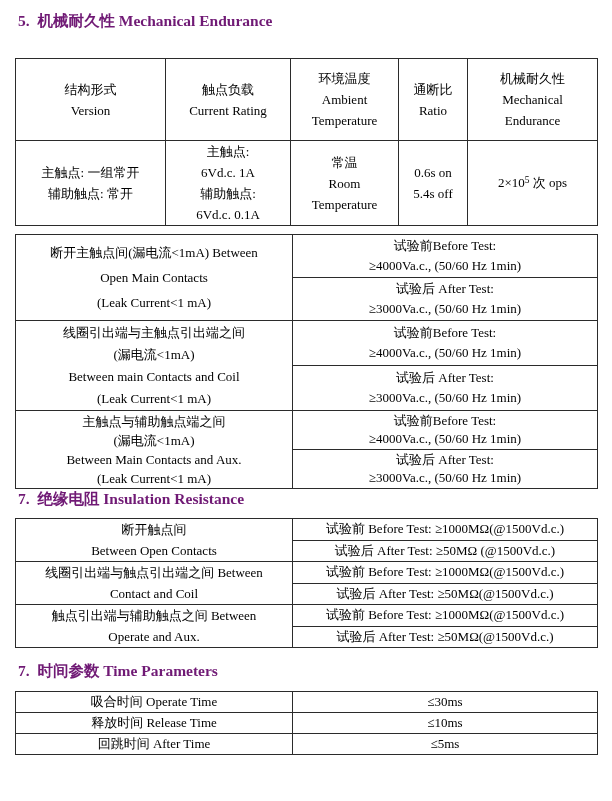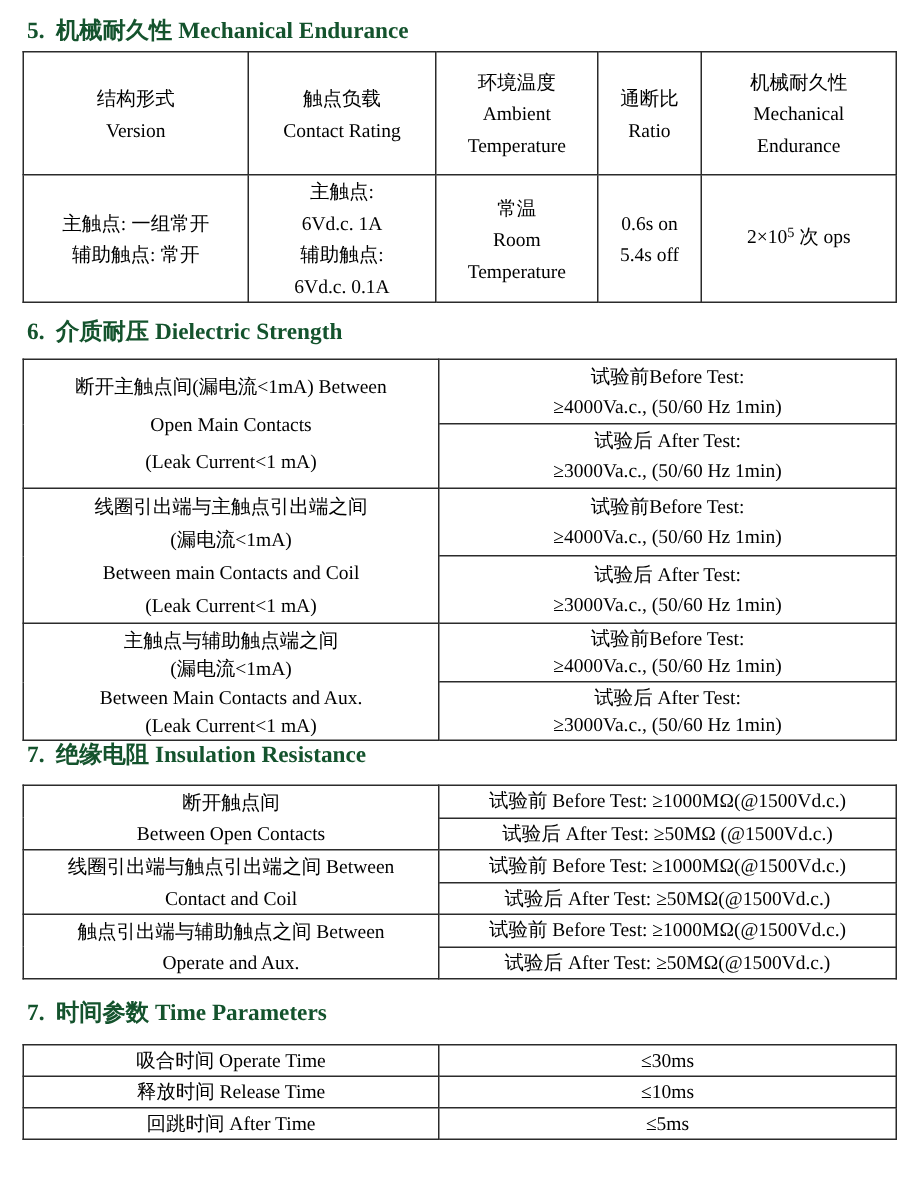--- a/index.html
+++ b/index.html
@@ -4,32 +4,32 @@
 <style>
   * { margin:0; padding:0; box-sizing:border-box; }
   html,body { background:#fff; }
   .page {
     width:612px; height:801px; background:#ffffff; color:#000;
     font-family:"Liberation Serif","DejaVu Serif",serif;
     overflow:hidden; position:relative;
   }
   h2.sec {
     font-size:15.5px; font-weight:bold; line-height:19px;
-    padding-left:18px; white-space:pre; color:#14532d;
+    padding-left:18px; white-space:pre; color:#701a75;
   }
   .h-s5 { margin-top:11px; }
   .h-s6 { margin-top:10px; }
   .h-s7 { }
   .h-s8 { margin-top:13px; }
   table { border-collapse:collapse; table-layout:fixed; margin-left:15px; width:582px; }
   td {
     border:1px solid #2b2b2b; text-align:center; vertical-align:middle;
     font-size:13px; padding:0 2px; color:#000;
   }
-  .t1 { margin-top:4px; }
+  .t1 { margin-top:28px; }
   .t1 .hdr td { height:82px; }
   .t1 .datarow td { height:84px; }
   .t1 td div { line-height:21px; }
   .t2 { margin-top:8px; }
   .t2 .rcell div { line-height:20px; }
   .t2 tr.r3 .rcell div { line-height:18px; }
   .t2 td.l3 div { line-height:25px; }
   .t2 td.l4 div { line-height:22px; }
   .t2 td.l4s div { line-height:19px; }
   .t2 tr.sub1 { height:43px; }
@@ -61,21 +61,21 @@
         <col class="c5">
       </colgroup>
     <tbody>
     <tr class="hdr">
       <td>
         <div>结构形式</div>
         <div>Version</div>
       </td>
       <td>
         <div>触点负载</div>
-        <div>Contact Rating</div>
+        <div>Current Rating</div>
       </td>
       <td>
         <div>环境温度</div>
         <div>Ambient</div>
         <div>Temperature</div>
       </td>
       <td>
         <div>通断比</div>
         <div>Ratio</div>
       </td>
@@ -105,21 +105,20 @@
         <div>0.6s on</div>
         <div>5.4s off</div>
       </td>
       <td>
         <div><span>2×10</span><span class="sup">5</span><span> 次 ops</span></div>
       </td>
     </tr>
     </tbody>
   </table>
 
-  <h2 class="sec h-s6">6.  介质耐压 Dielectric Strength</h2>
 
   <table class="t2">
     <colgroup>
         <col class="lft">
         <col class="rgt">
       </colgroup>
     <tbody>
     <tr class="sub1 r1">
       <td class="l3" rowspan="2">
         <div>断开主触点间(漏电流&lt;1mA) Between</div>

